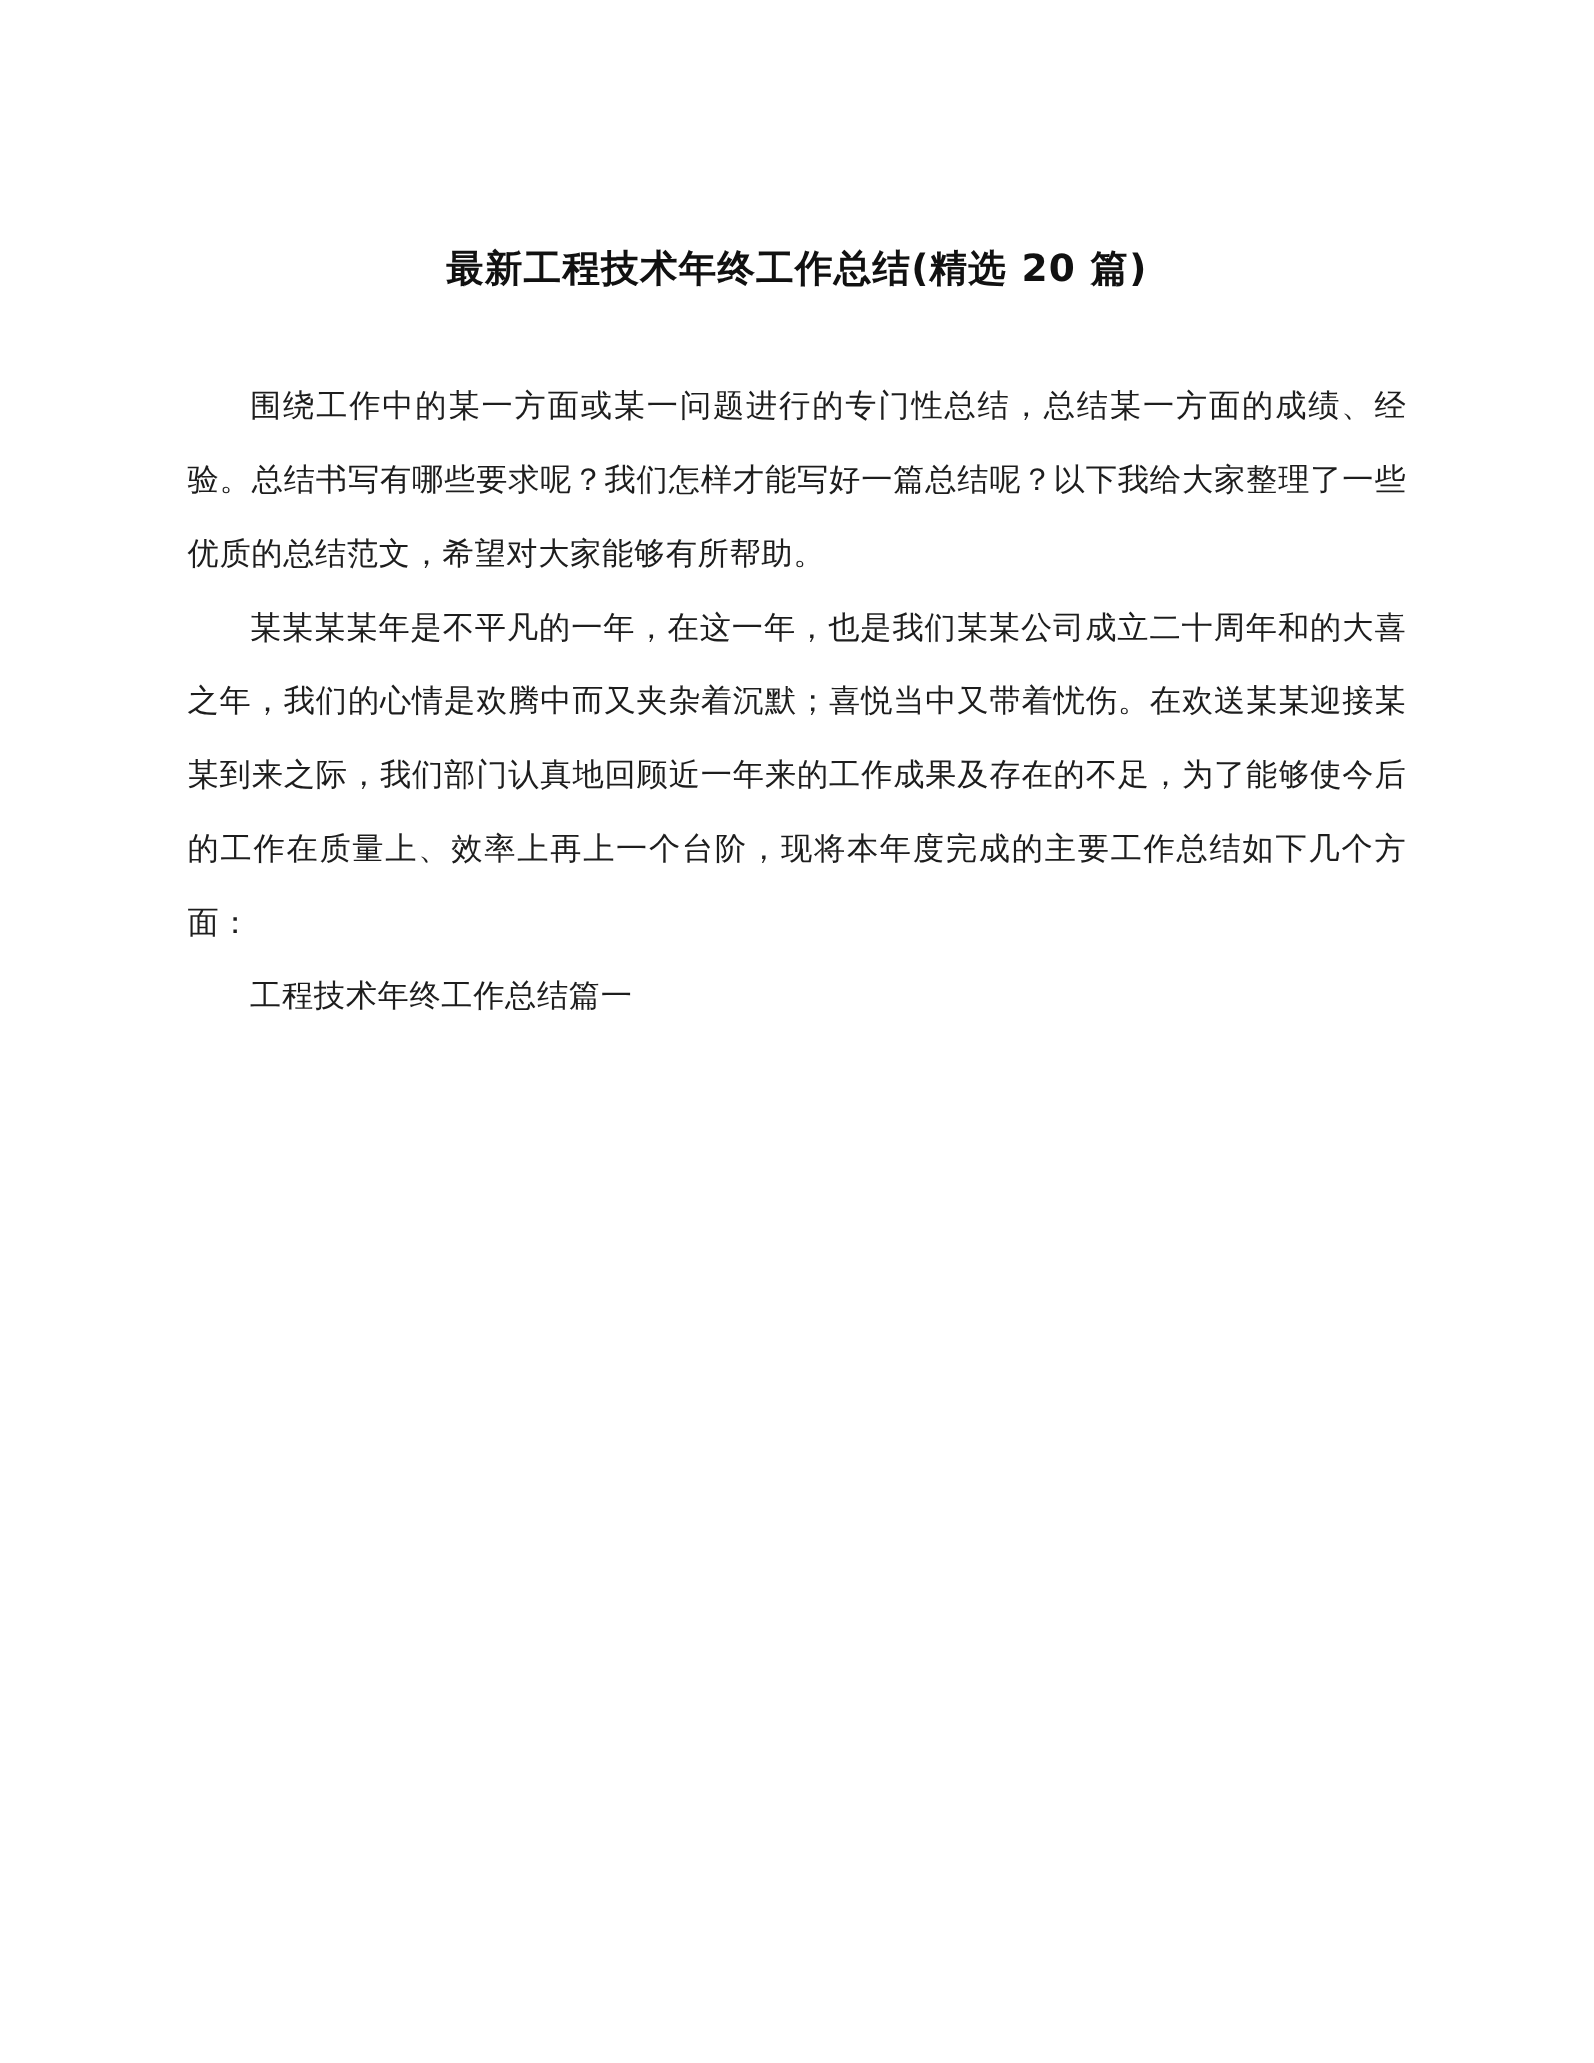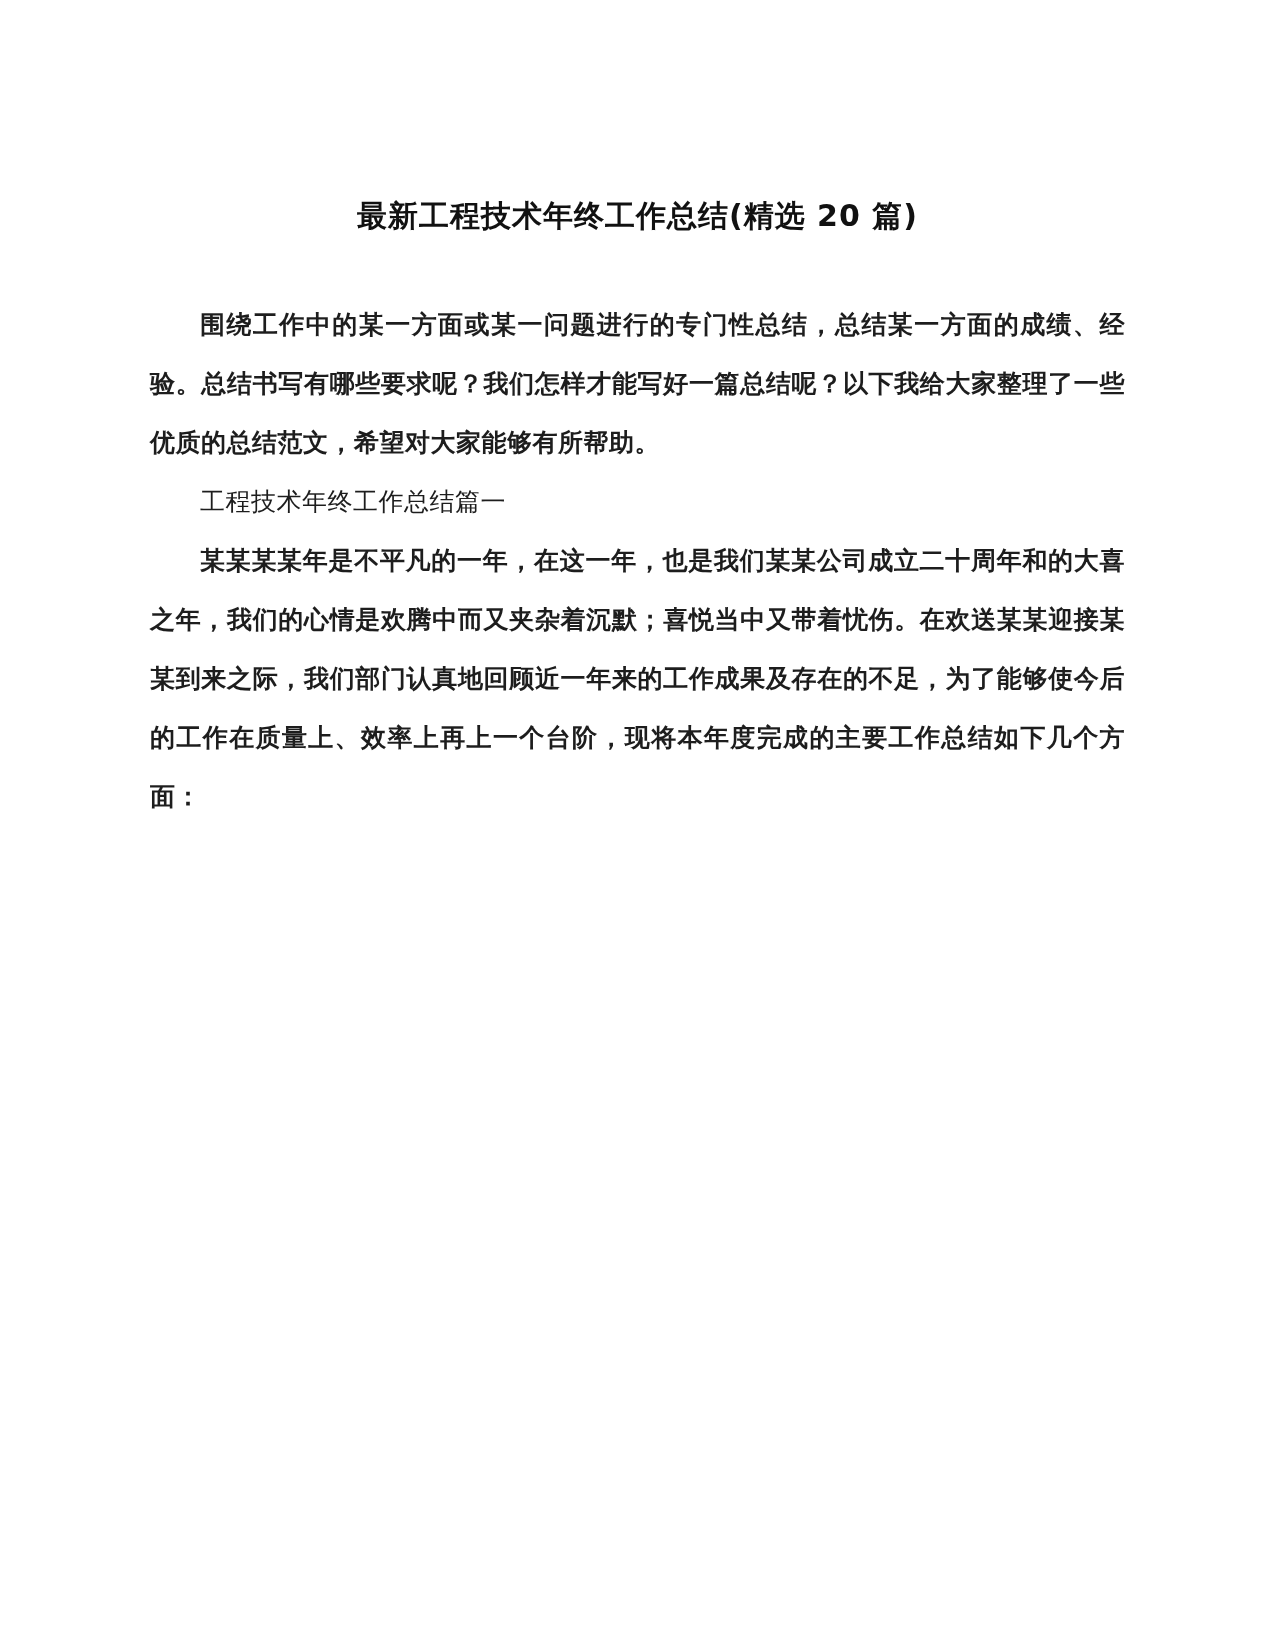--- a/index.html
+++ b/index.html
@@ -33,33 +33,32 @@
     font-size: 25px;
     line-height: 59px;
     text-align: justify;
     text-justify: inter-ideograph;
     margin: 0 0 0 0;
     letter-spacing: 0.5px;
     color: #1d1d1d;
   }
   .para.indent {
     text-indent: 2em;
-    font-weight: bold;
   }
   .para.sub {
     text-indent: 2em;
   }
 </style>
 </head>
 <body>
 
 <div class="page">
 
   <h1 class="doc-title">最新工程技术年终工作总结(精选 20 篇)</h1>
 
   <p class="para indent">围绕工作中的某一方面或某一问题进行的专门性总结，总结某一方面的成绩、经验。总结书写有哪些要求呢？我们怎样才能写好一篇总结呢？以下我给大家整理了一些优质的总结范文，希望对大家能够有所帮助。</p>
 
+  <p class="para indent">某某某某年是不平凡的一年，在这一年，也是我们某某公司成立二十周年和的大喜之年，我们的心情是欢腾中而又夹杂着沉默；喜悦当中又带着忧伤。在欢送某某迎接某某到来之际，我们部门认真地回顾近一年来的工作成果及存在的不足，为了能够使今后的工作在质量上、效率上再上一个台阶，现将本年度完成的主要工作总结如下几个方面：</p>
+
   <p class="para sub">工程技术年终工作总结篇一</p>
-
-  <p class="para indent">某某某某年是不平凡的一年，在这一年，也是我们某某公司成立二十周年和的大喜之年，我们的心情是欢腾中而又夹杂着沉默；喜悦当中又带着忧伤。在欢送某某迎接某某到来之际，我们部门认真地回顾近一年来的工作成果及存在的不足，为了能够使今后的工作在质量上、效率上再上一个台阶，现将本年度完成的主要工作总结如下几个方面：</p>
 
 
 </div>
 
 </body></html>

